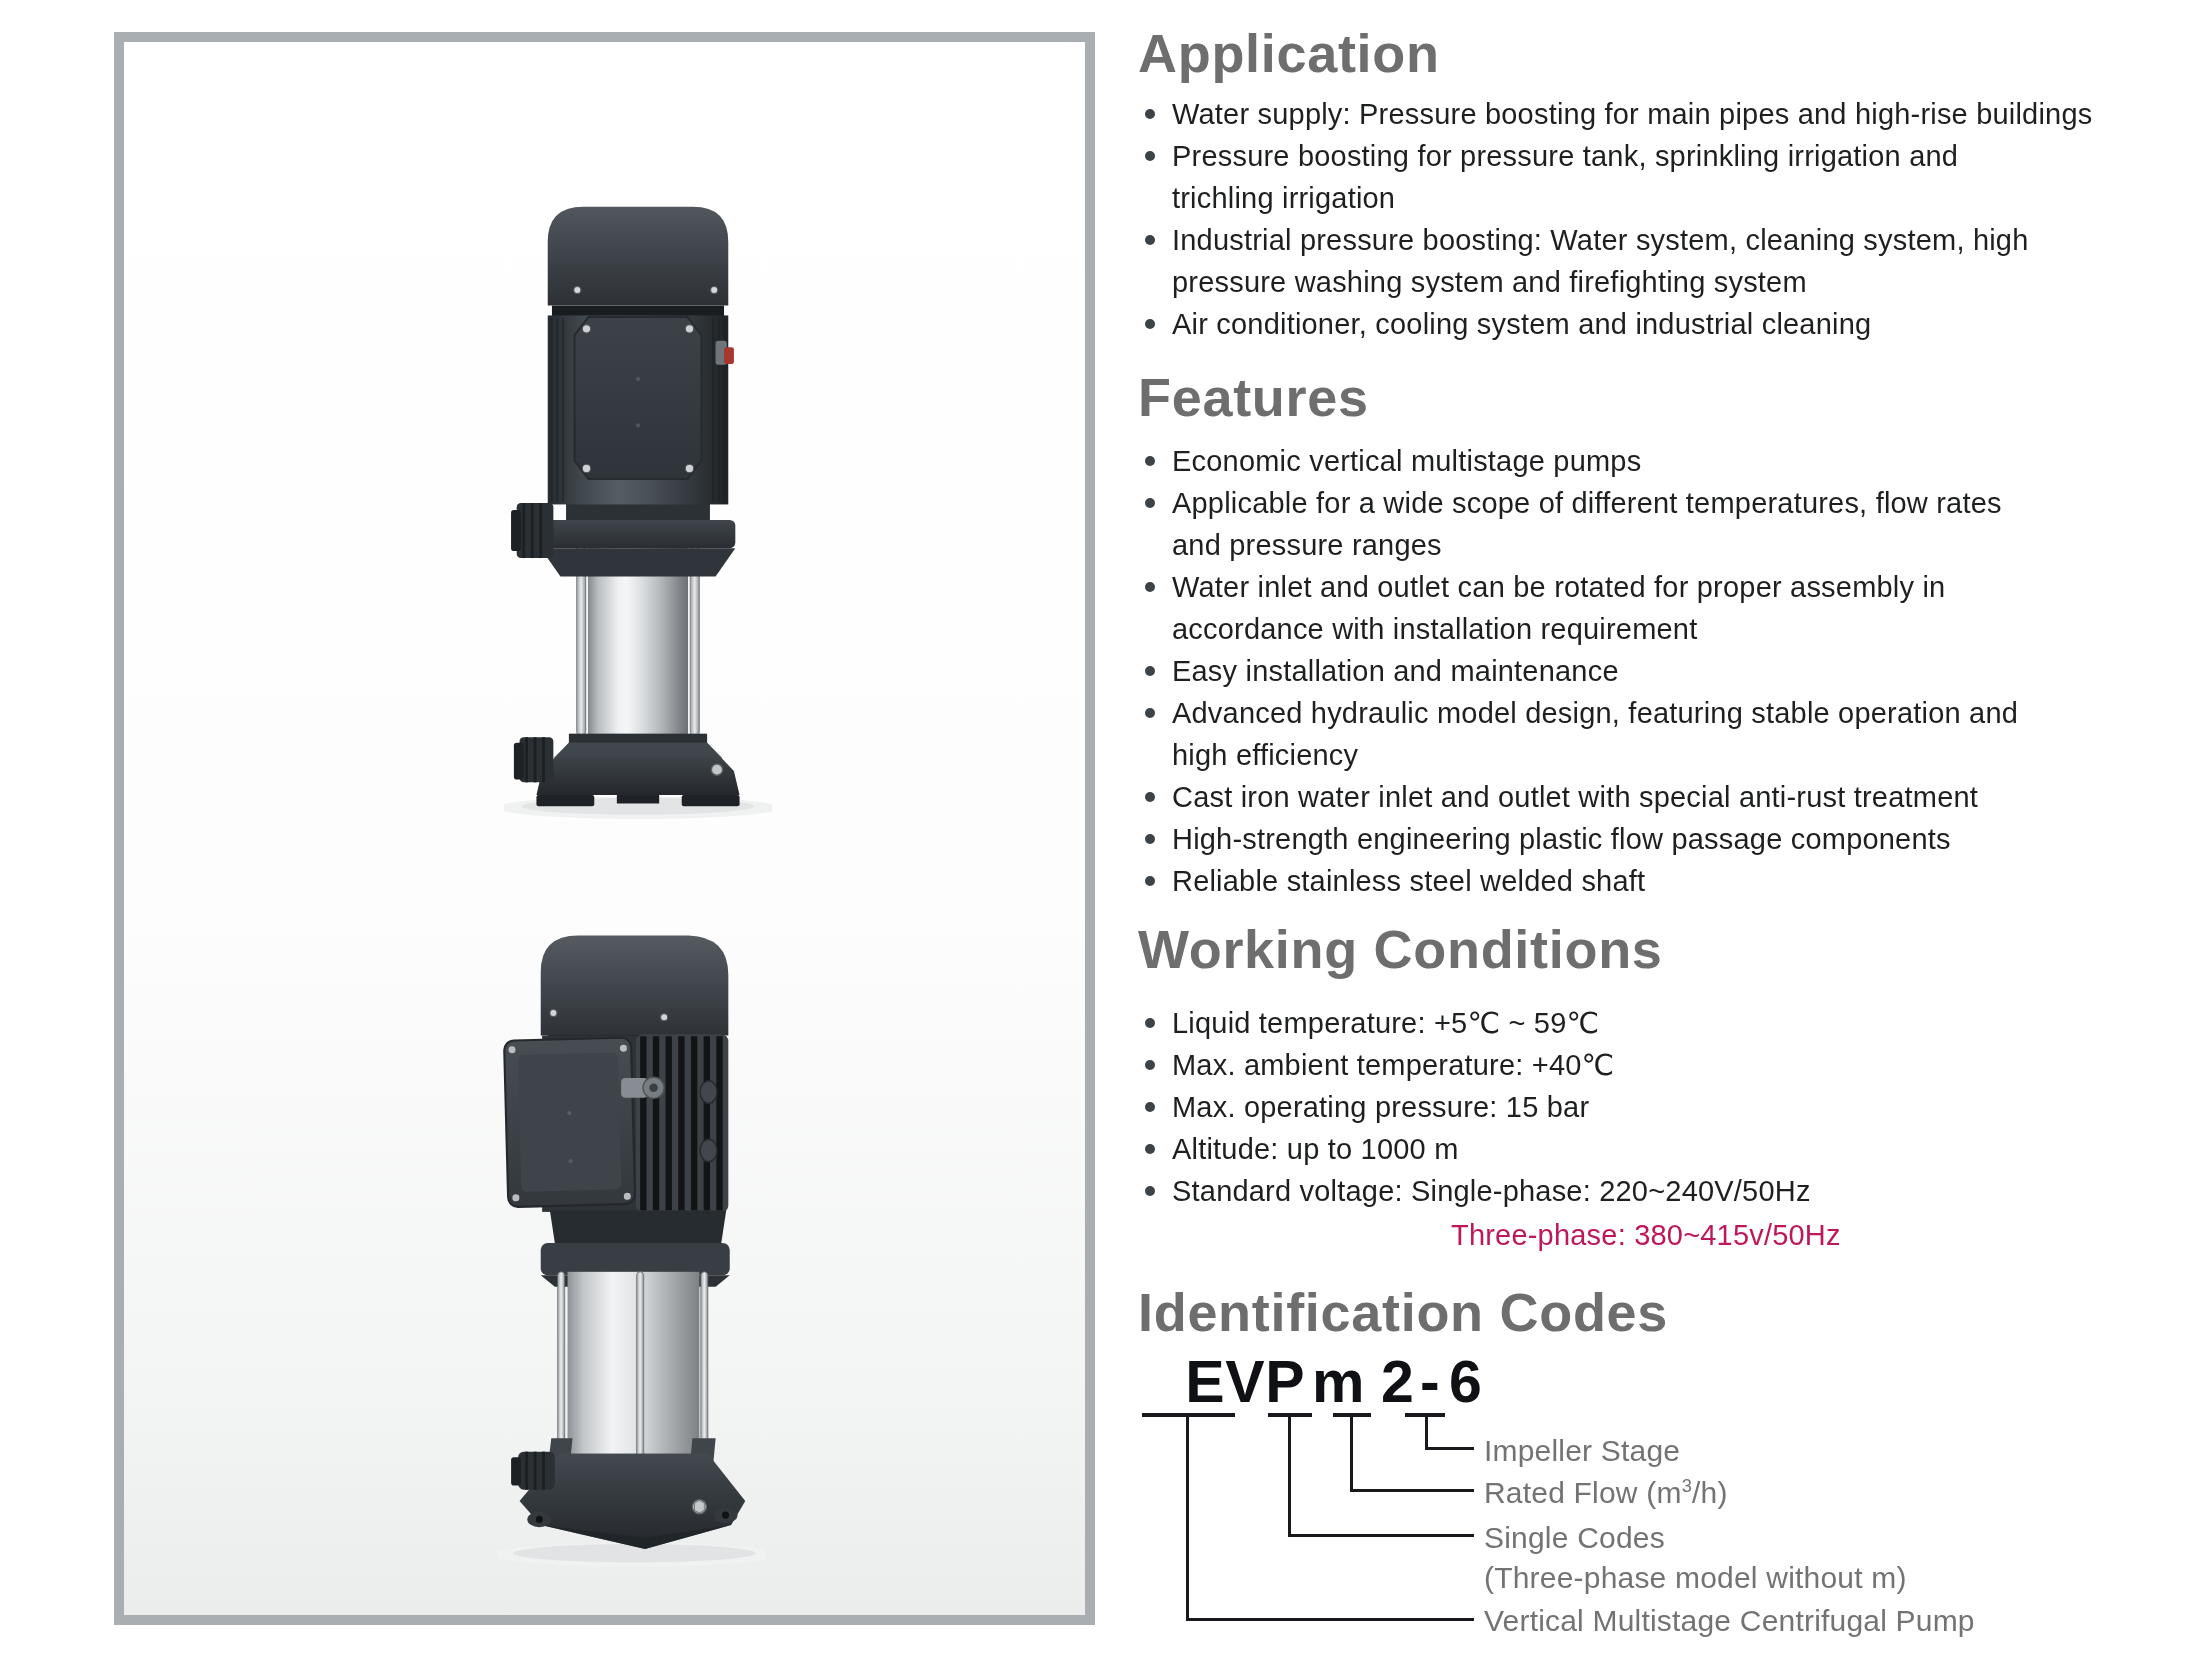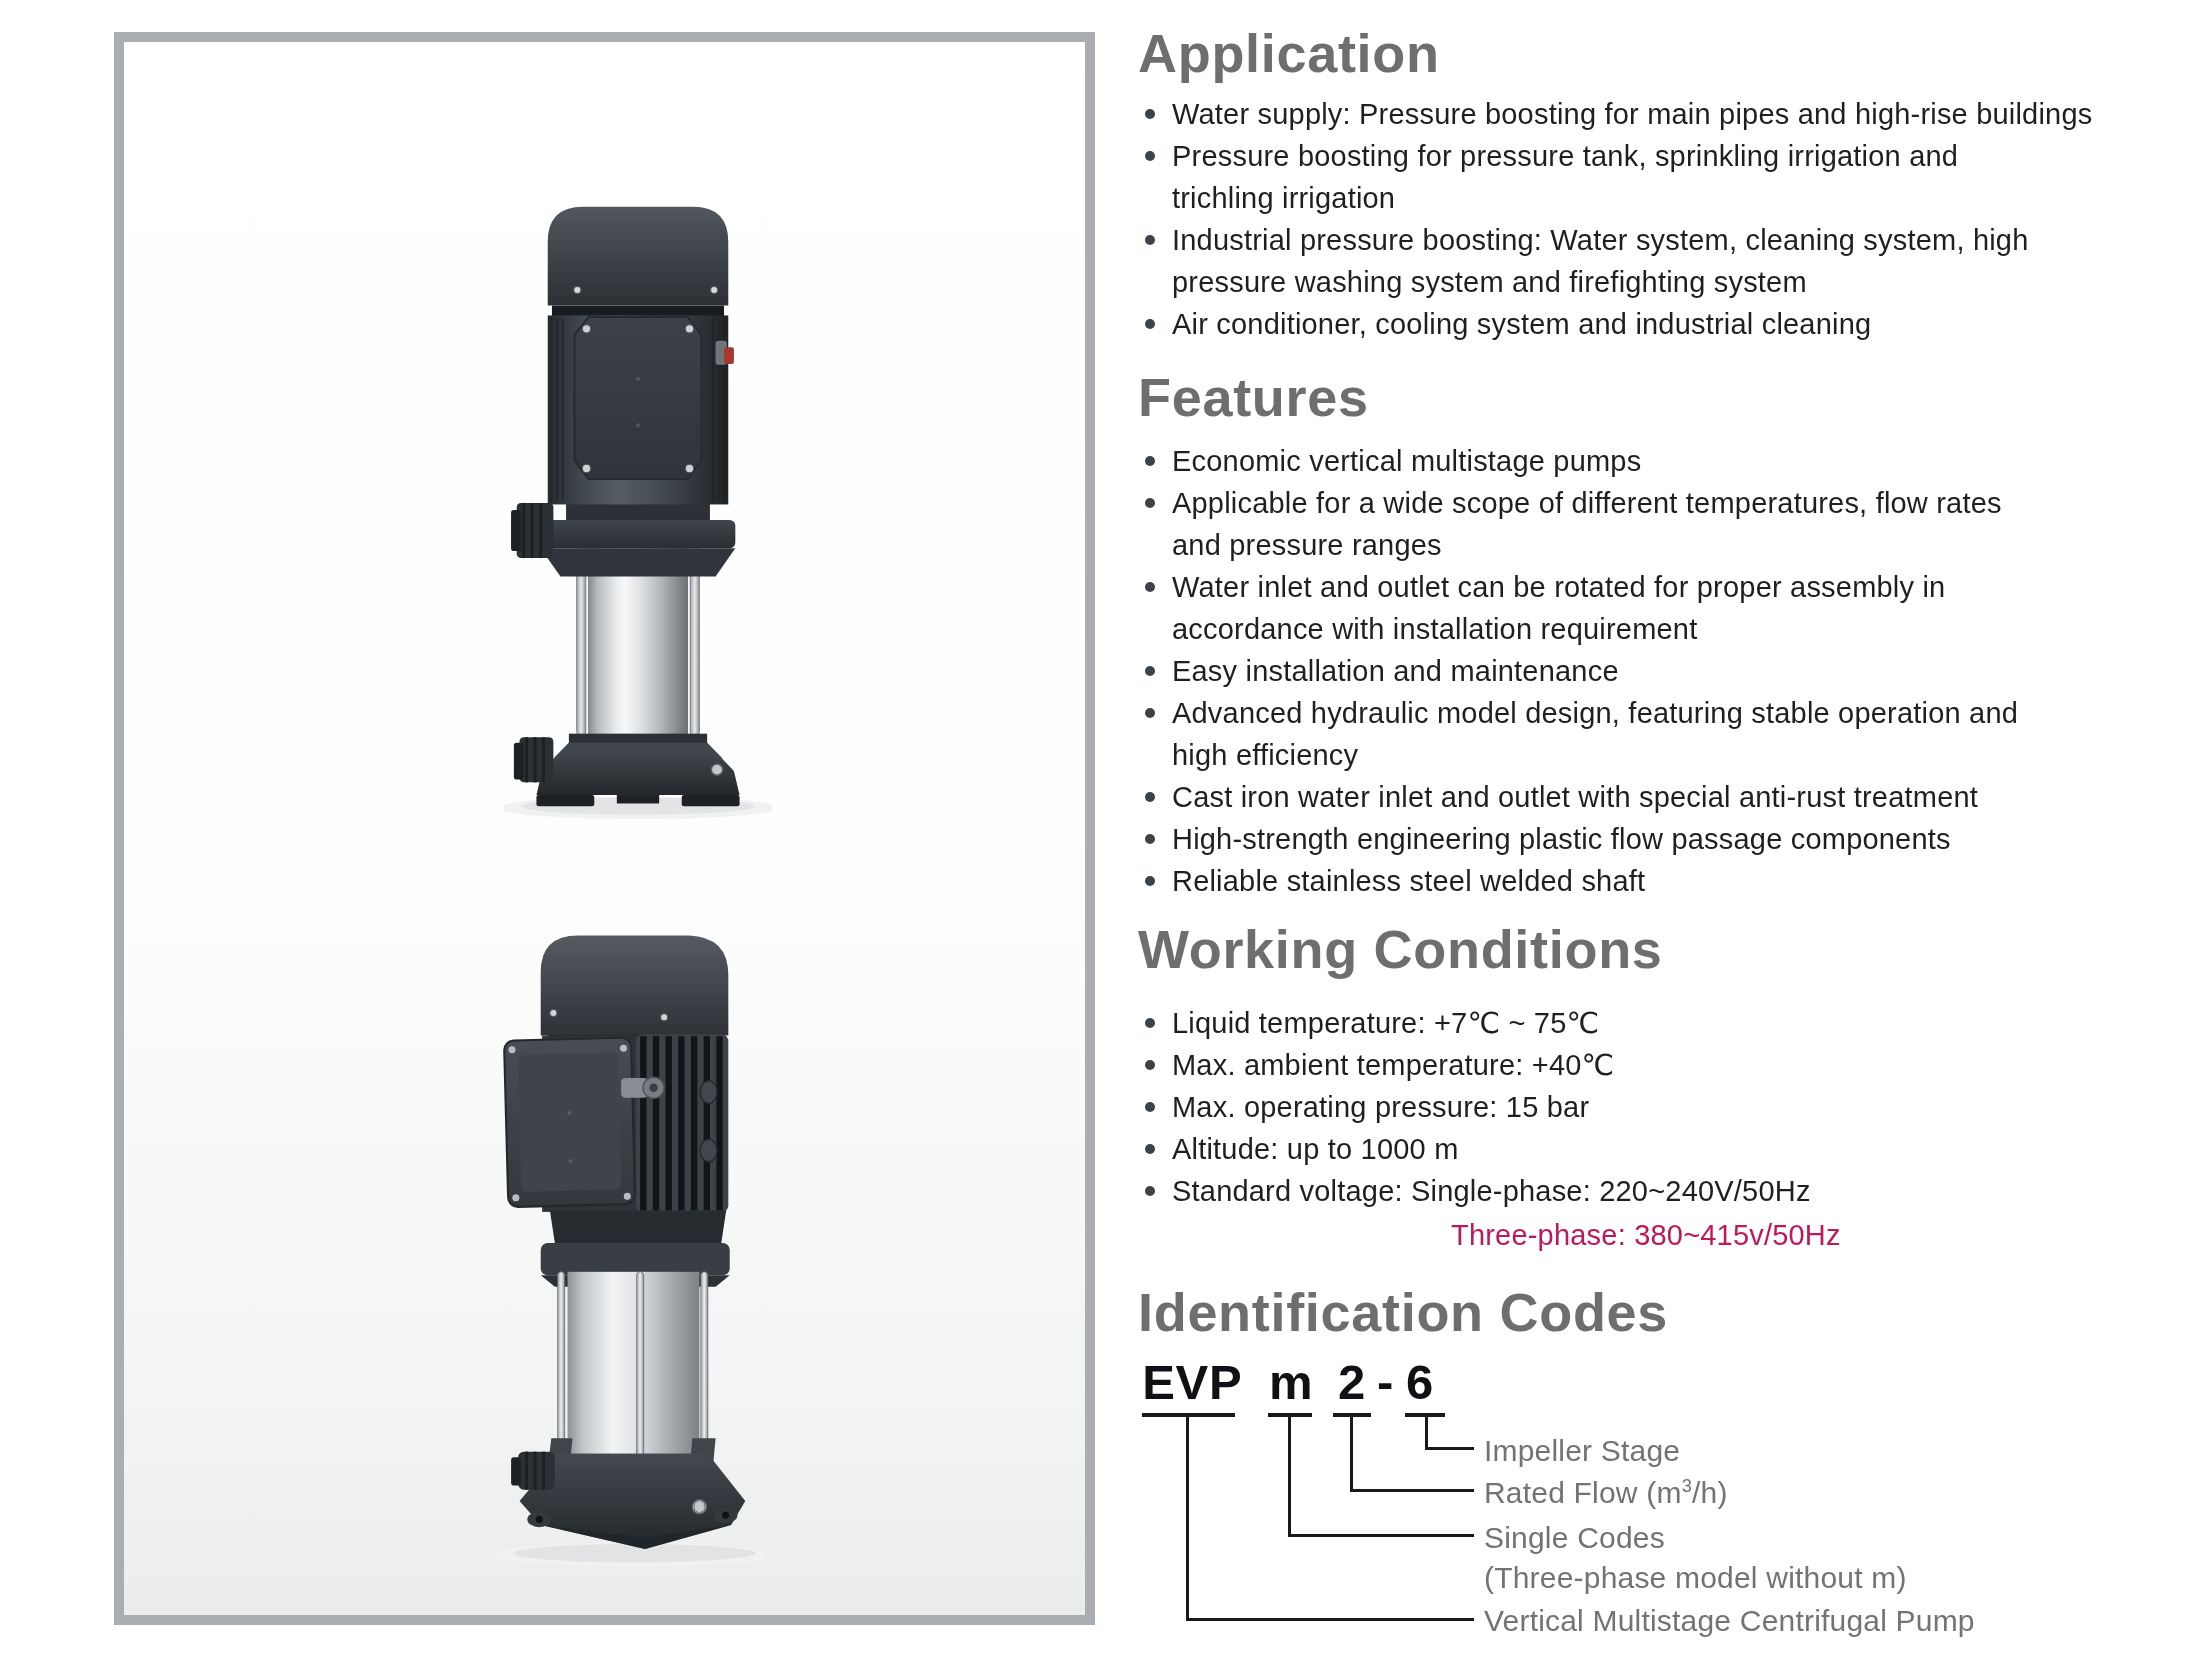--- a/index.html
+++ b/index.html
@@ -32,22 +32,22 @@
     flex:1 1 auto;margin-left:17px;
     font-size:29px;line-height:42px;color:#1d1f20;letter-spacing:0.2px;
     white-space:pre-line;
   }
   .sub-line{
     position:absolute;left:313px;top:1214px;
     font-size:29px;line-height:42px;color:#be185d;letter-spacing:0.2px;white-space:nowrap;
   }
   
   .code-part{
-    position:absolute;top:1356px;font-size:49px;line-height:52px;font-weight:700;
-    color:#0f1114;letter-spacing:0.7px;white-space:nowrap;
+    position:absolute;top:1356px;font-size:59px;line-height:52px;font-weight:700;
+    color:#0f1114;letter-spacing:0.7px;white-space:nowrap;margin-left:43px;
   }
   .code-underline{position:absolute;top:1413px;height:3.5px;background:#17191c;}
   .vline{position:absolute;width:2.8px;background:#17191c;}
   .hline{position:absolute;height:2.8px;background:#17191c;}
   .code-label{
     position:absolute;left:346px;
     font-size:30px;line-height:35px;color:#737373;letter-spacing:0.2px;white-space:nowrap;
   }
   .code-label sup{font-size:18.3px;vertical-align:super;line-height:0;}
 </style>
@@ -309,21 +309,21 @@
       <div class="brow">
         <span class="dot"></span>
         <span class="btext">Reliable stainless steel welded shaft</span>
       </div>
     </div>
 
   <div class="sec-heading" style="top:920px">Working Conditions</div>
   <div class="bullets" style="top:1002px">
       <div class="brow">
         <span class="dot"></span>
-        <span class="btext">Liquid temperature: +7℃ ~ 75℃</span>
+        <span class="btext">Liquid temperature: +5℃ ~ 59℃</span>
       </div>
       <div class="brow">
         <span class="dot"></span>
         <span class="btext">Max. ambient temperature: +40℃</span>
       </div>
       <div class="brow">
         <span class="dot"></span>
         <span class="btext">Max. operating pressure: 15 bar</span>
       </div>
       <div class="brow">

